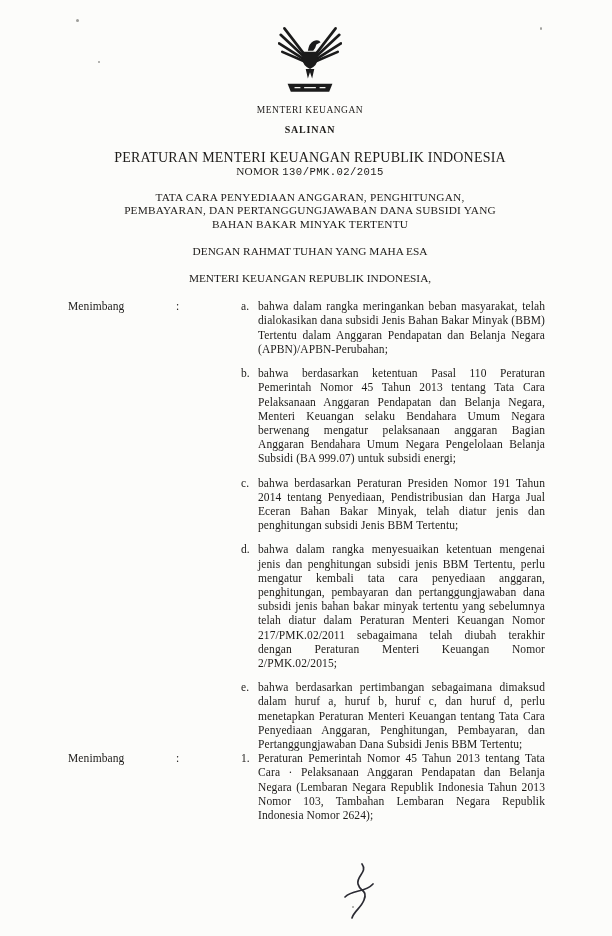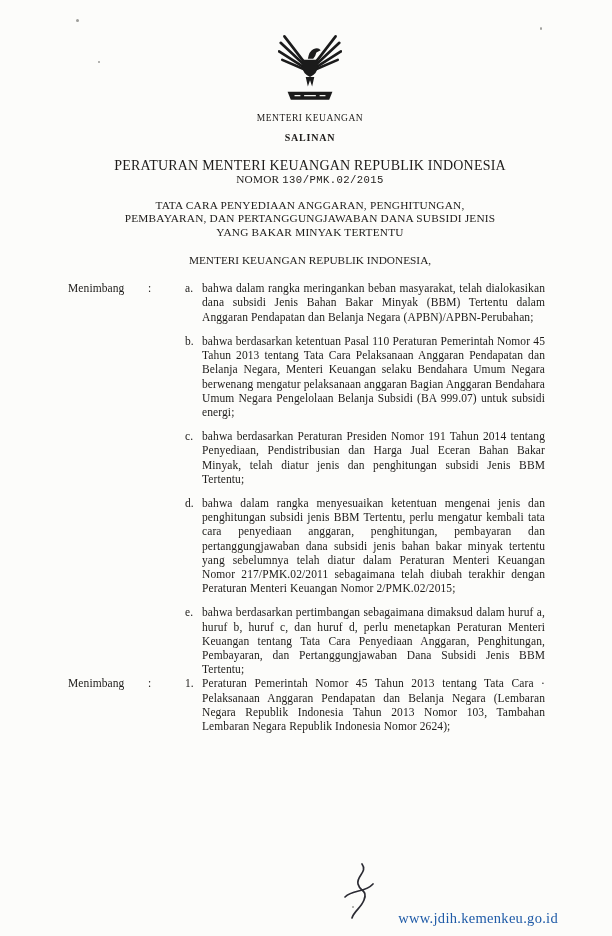--- a/index.html
+++ b/index.html
@@ -6,33 +6,33 @@
   html,body { background:#ffffff; }
   .page {
     position:relative;
     width:612px; height:936px;
     margin:0 auto;
     background:#fcfcfa;
     overflow:hidden;
     font-family:"Liberation Serif","DejaVu Serif",serif;
     color:#1d1b19;
   }
-  .header { text-align:center; padding-top:32px;margin-left:8px; }
+  .header { text-align:center; padding-top:24px;margin-left:8px; }
   .emblem { display:flex; justify-content:center; margin-bottom:5px; }
   .ministry { font-size:9.5px; line-height:11.5px; letter-spacing:0.5px; }
   .salinan { margin-top:7px; font-weight:bold; font-size:10px; letter-spacing:0.8px; }
   .reg-title { margin-top:16px; font-size:14px; line-height:13px; letter-spacing:0.2px; }
   .reg-number { font-size:11.3px; line-height:14px; letter-spacing:0.2px; }
   .reg-number .mono { font-family:"Liberation Mono","DejaVu Sans Mono",monospace; font-size:10.6px; letter-spacing:0.4px; }
   .tentang { margin-top:12px; font-size:11.3px; }
   .subject { margin:12px auto 0; max-width:382px; font-size:11.3px; line-height:13.6px; letter-spacing:0.2px; }
   .invocation { margin-top:14px; font-size:11.3px; }
   .issuer { margin-top:15px; font-size:11.3px;font-family:Liberation Serif, serif; }
   .body { margin-top:15px; padding:0 67px 0 68px; font-size:11.5px; line-height:14.2px; letter-spacing:0.1px; }
-  .clause { display:grid; grid-template-columns:79px 38px 1fr; }
+  .clause { display:grid; grid-template-columns:79px 38px 1fr;gap:28px; }
   .clause-label { text-align:left; }
   .clause-colon { text-align:left; padding-left:1px; }
   .item { display:flex; margin-bottom:10px; }
   .item:last-child { margin-bottom:0; }
   .item .marker { flex:none; width:17px; }
   .item .text { flex:1; text-align:justify; }
   .signature { position:absolute; left:338px; top:862px; }
   .footer-url {
     position:absolute; right:54px; bottom:9px;
     font-size:14.5px; letter-spacing:0.3px;
@@ -79,21 +79,22 @@
         </g>
       </svg>
     </div>
     <div class="ministry">MENTERI KEUANGAN</div>
     <div class="salinan">SALINAN</div>
     <div class="reg-title">PERATURAN MENTERI KEUANGAN REPUBLIK INDONESIA</div>
     <div class="reg-number">
       <span>NOMOR</span>
       <span class="mono">130/PMK.02/2015</span>
     </div>
-    <div class="subject">TATA CARA PENYEDIAAN ANGGARAN, PENGHITUNGAN, PEMBAYARAN, DAN PERTANGGUNGJAWABAN DANA SUBSIDI JENIS YANG BAKAR MINYAK TERTENTU</div>
+    <div class="subject">TATA CARA PENYEDIAAN ANGGARAN, PENGHITUNGAN, PEMBAYARAN, DAN PERTANGGUNGJAWABAN DANA SUBSIDI YANG BAHAN BAKAR MINYAK TERTENTU</div>
+    <div class="invocation">DENGAN RAHMAT TUHAN YANG MAHA ESA</div>
     <div class="issuer">MENTERI KEUANGAN REPUBLIK INDONESIA,</div>
   </header>
 
   <main class="body">
 
     <section class="clause">
       <div class="clause-label">Menimbang</div>
       <div class="clause-colon">:</div>
       <div class="clause-items">
         <div class="item">
@@ -131,15 +132,14 @@
     </section>
 
   </main>
 
   <div class="signature">
     <svg width="42" height="58" viewBox="0 0 42 58" aria-hidden="true">
       <path d="M24 2 C30 10 18 14 20 22 C22 30 30 28 26 38 C23 46 16 49 14 56 M7 35 C15 27 27 31 35 22" stroke="#2b2b33" stroke-width="1.7" fill="none" stroke-linecap="round"></path>
     </svg>
   </div>
 
-  <a class="footer-url" href="#">www.jdih.kemenkeu.go.id</a>
 
 </div>
 
 </body></html>

